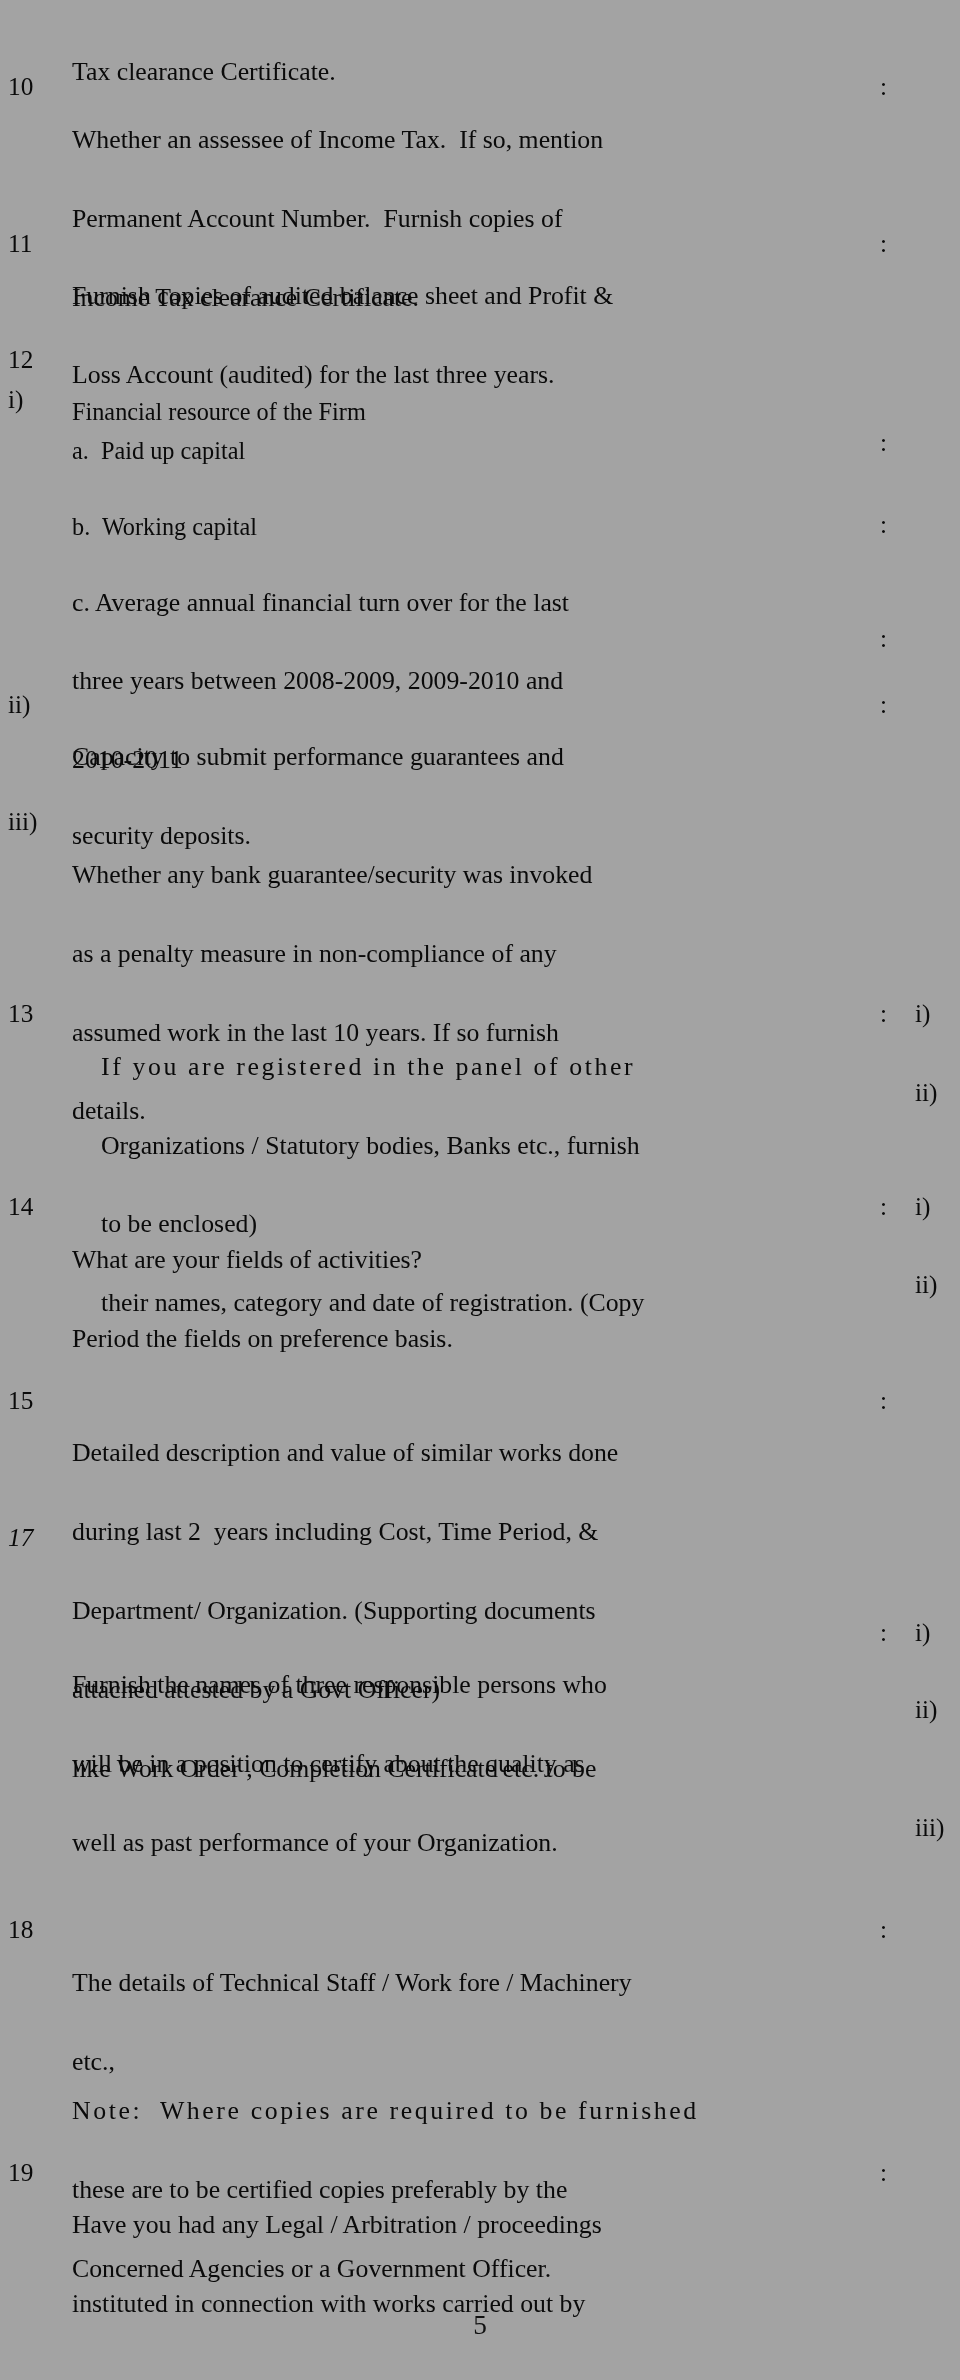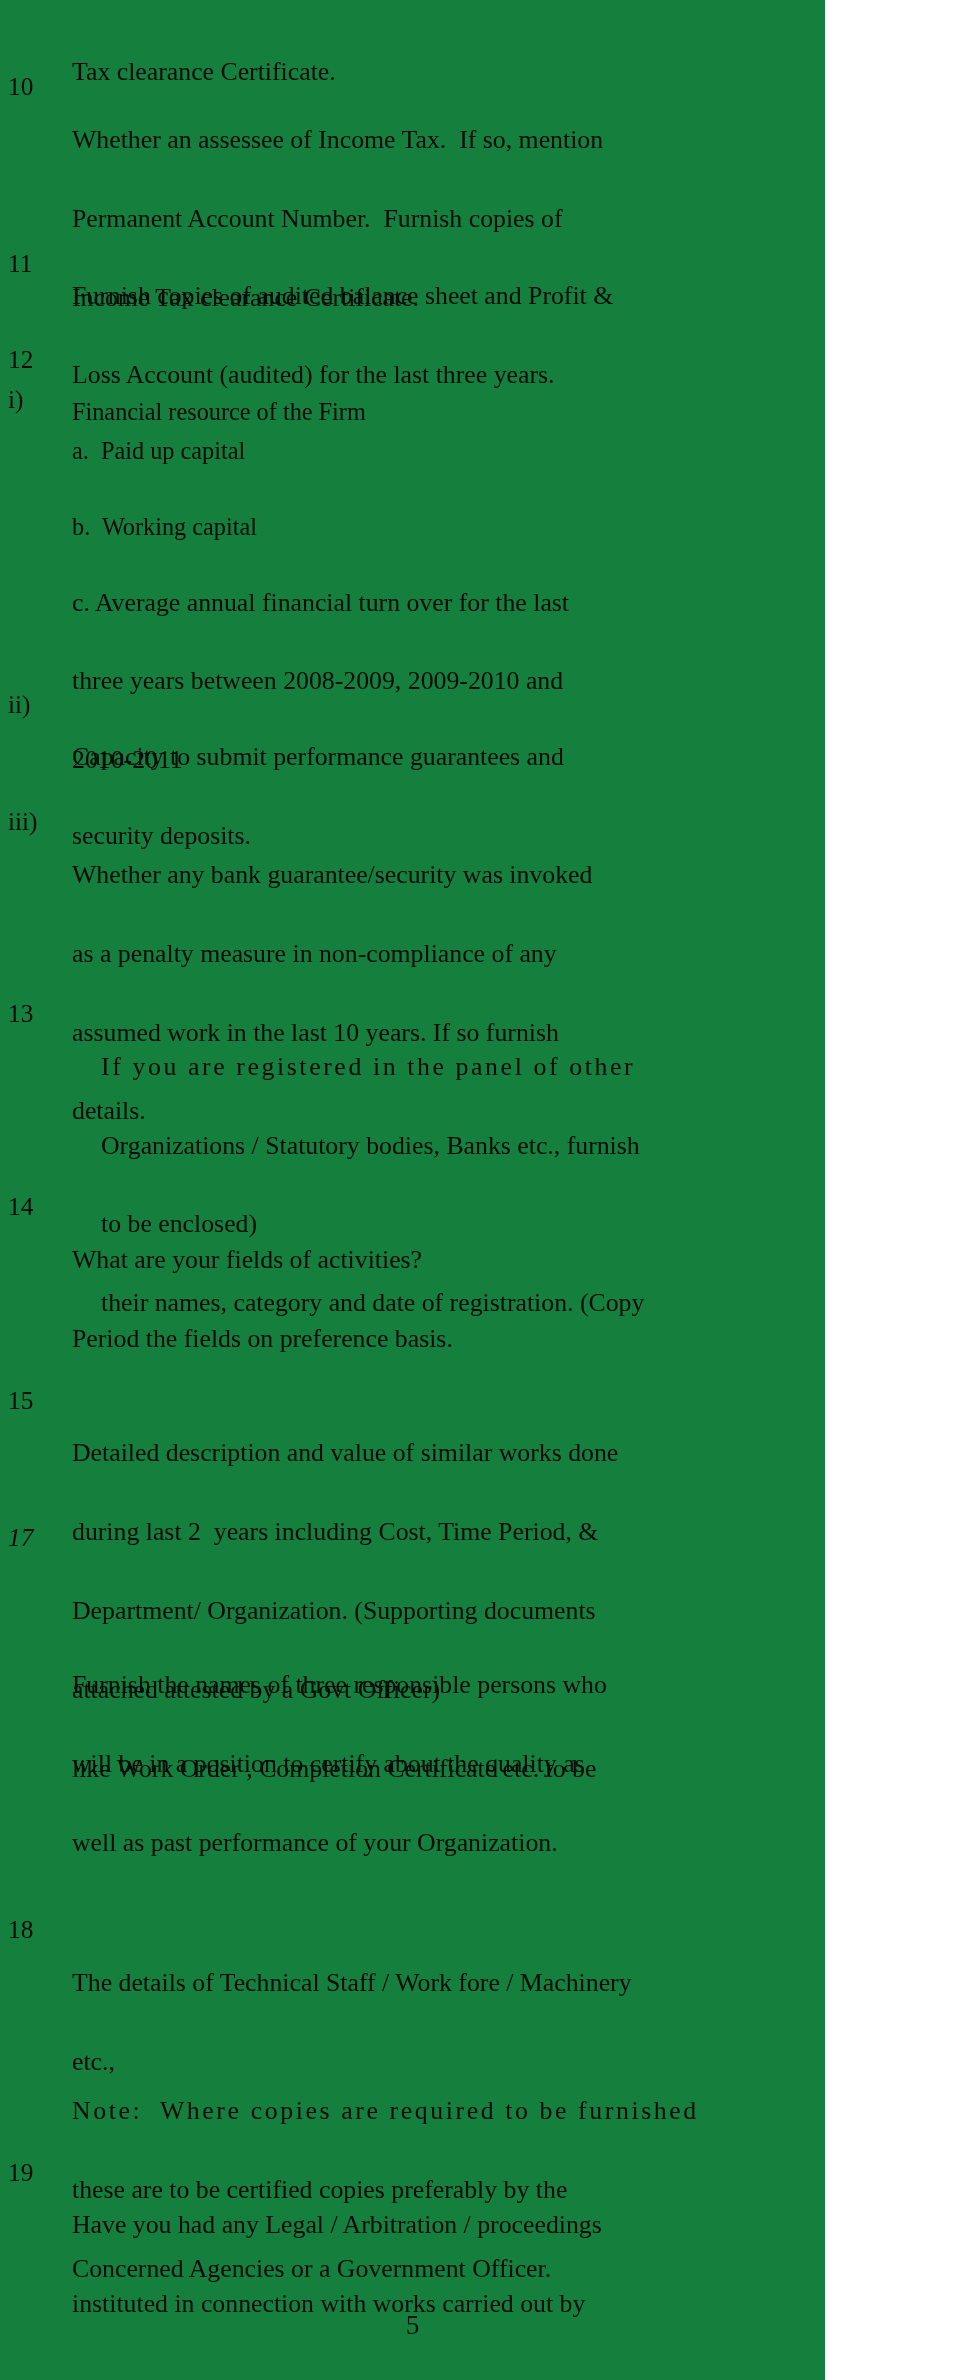--- a/index.html
+++ b/index.html
@@ -7,23 +7,23 @@
     margin: 0;
     padding: 0;
     background: #ffffff;
   }
   body {
     font-family: "Liberation Serif", "DejaVu Serif", serif;
     color: #000000;
   }
   .page {
     position: relative;
-    width: 825px;
+    width: 960px;
     height: 2380px;
-    background: #15803d;
+    background: #a3a3a3;
     overflow: hidden;
   }
 
   
   .t {
     position: absolute;
     white-space: pre;
     line-height: 1.0;
     font-size: 25px;
     color: #0a0a0a;
@@ -88,21 +88,21 @@
   </div>
 
   <div class="t num" style="top: 74.375px; font-size: 25.2875px; line-height: 25.5783px;">10</div>
   <div class="t body-text" style="top: 74.375px; font-size: 25.7933px; line-height: 26.299px;">
     <span class="ln">Whether an assessee of Income Tax.  If so, mention</span>
     <span class="ln">Permanent Account Number.  Furnish copies of</span>
     <span class="ln">Income Tax clearance Certificate.</span>
   </div>
   <div class="t colon" style="top: 74.375px; font-size: 25.2875px; line-height: 25.5783px;">:</div>
 
-  <div class="t num" style="top: 230.562px; font-size: 25.2875px; line-height: 25.5783px; margin-top: 20px;">11</div>
+  <div class="t num" style="top: 230.562px; font-size: 25.2875px; line-height: 25.5783px;">11</div>
   <div class="t body-text" style="top: 230.562px; font-size: 25.7933px; line-height: 26.299px;">
     <span class="ln">Furnish copies of audited balance sheet and Profit &amp;</span>
     <span class="ln">Loss Account (audited) for the last three years.</span>
   </div>
   <div class="t colon" style="top: 230.562px; font-size: 25.2875px; line-height: 25.5783px;">:</div>
 
   <div class="t num" style="top: 346.587px; font-size: 25.2875px; line-height: 25.5783px;">12</div>
   <div class="t body-text" style="top: 346.587px; font-size: 24.276px; line-height: 26.299px;">
     <span class="ln">Financial resource of the Firm</span>
   </div>

